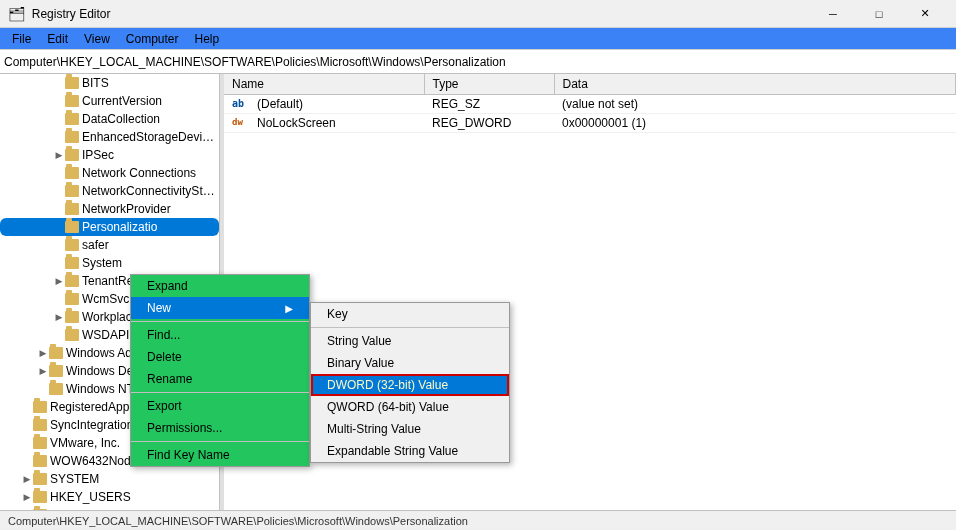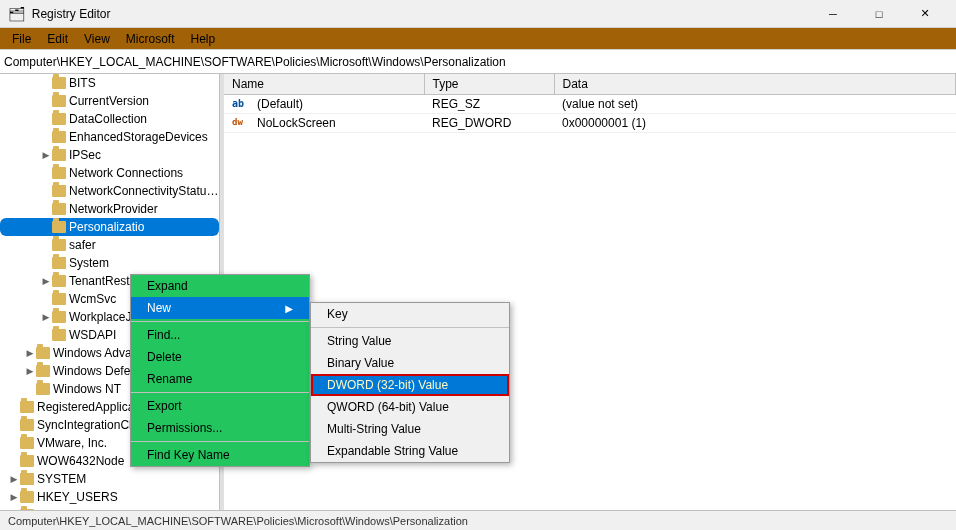--- a/index.html
+++ b/index.html
@@ -40,21 +40,21 @@
       cursor: pointer;
       font-size: 11px;
       display: flex;
       align-items: center;
       justify-content: center;
     }
 
     
     #menu-bar {
       display: flex;
-      background: #a16207;
+      background: #3b82f6;
       height: 22px;
       align-items: center;
       border-bottom: 1px solid #d0d0d0;
       padding: 0 4px;
     }
     .menu-item {
       padding: 2px 8px;
       cursor: pointer;
       font-size: 12px;
     }
@@ -87,21 +87,21 @@
       border-right: 1px solid #c0c0c0;
       overflow: hidden;
       font-size: 12px;
       position: relative;
     }
 
     .tree-node {
       display: flex;
       align-items: center;
       height: 18px;
-      padding-left: 8px;
+      padding-left: 21px;
       cursor: pointer;
       white-space: nowrap;
       overflow: hidden;
     }
     .tree-node.selected { background: #0078d7; color: #fff; border-radius: 6px; }
 
     .tree-indent { display: inline-block; width: 16px; flex-shrink: 0; }
     .tree-expand {
       display: inline-block;
       width: 12px;
@@ -258,21 +258,21 @@
     <button class="title-btn">─</button>
     <button class="title-btn">□</button>
     <button class="title-btn close">✕</button>
   </div>
 </div>
 
 <div id="menu-bar">
   <span class="menu-item">File</span>
   <span class="menu-item">Edit</span>
   <span class="menu-item">View</span>
-  <span class="menu-item">Microsoft</span>
+  <span class="menu-item">Computer</span>
   <span class="menu-item">Help</span>
 </div>
 
 <div id="address-bar">
   <span>Computer\HKEY_LOCAL_MACHINE\SOFTWARE\Policies\Microsoft\Windows\Personalization</span>
 </div>
 
 <div id="main-content" style="position:relative;">
 
   <div id="tree-panel">

